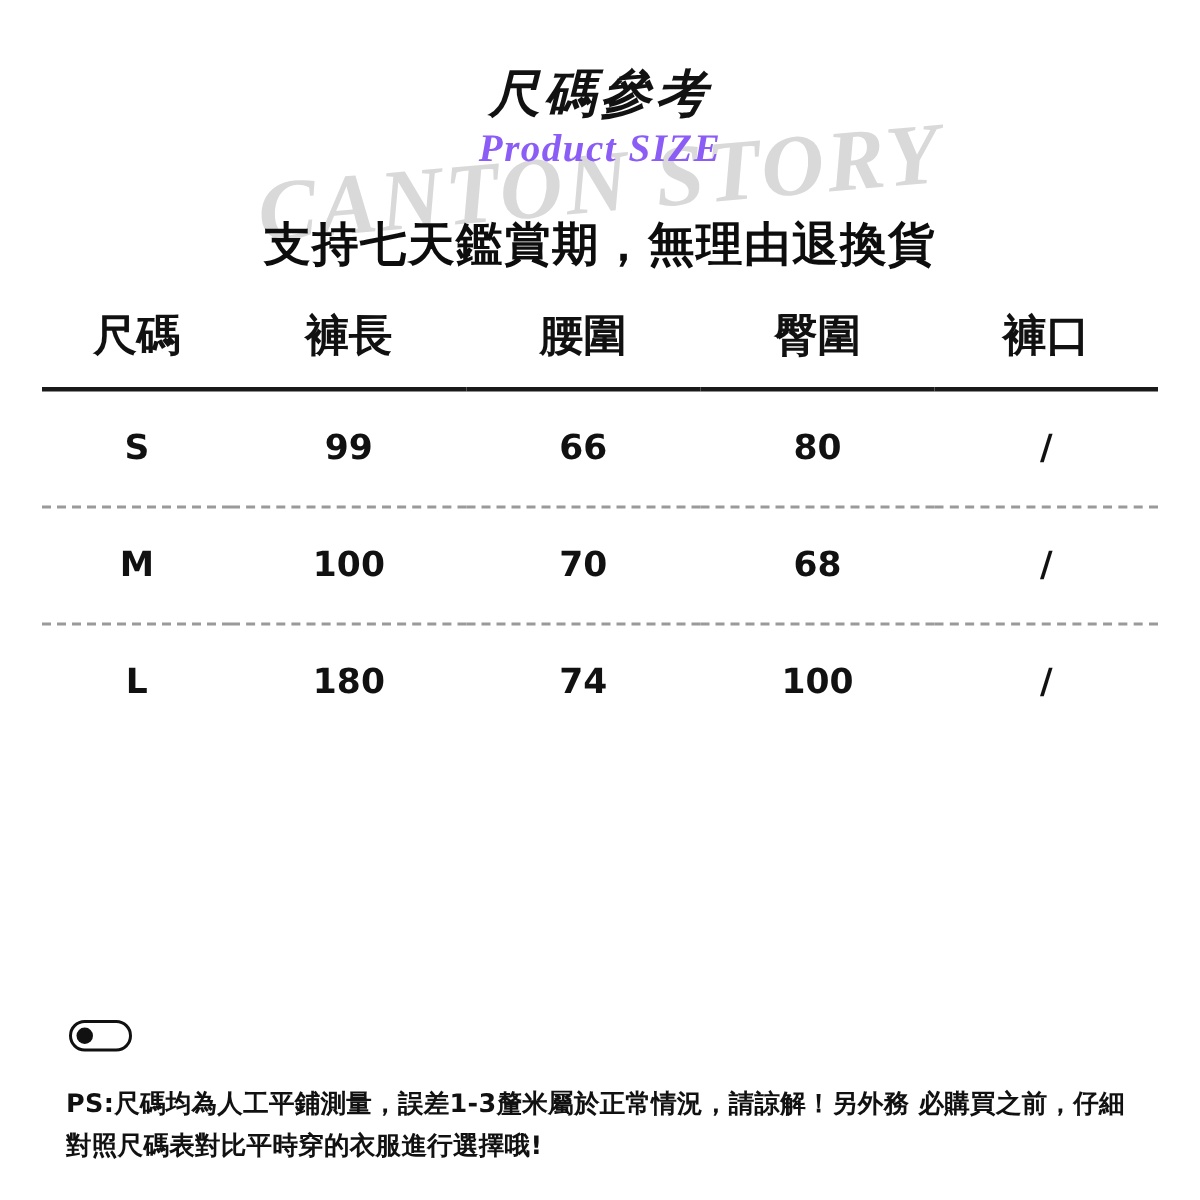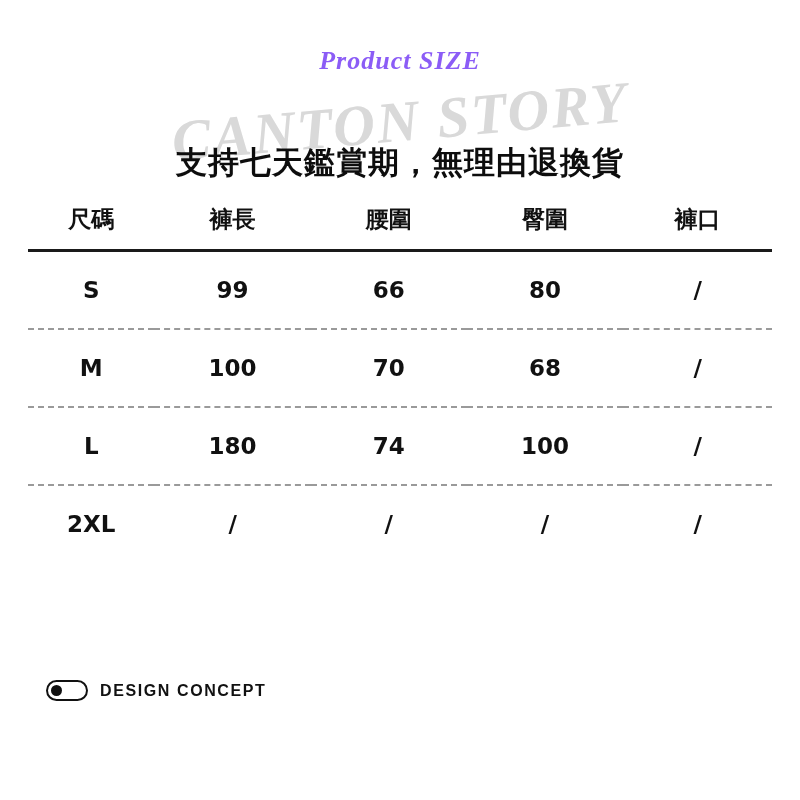--- a/index.html
+++ b/index.html
@@ -85,21 +85,21 @@
     position: absolute;
     left: 28px;
     top: 198px;
     width: 744px;
     border-collapse: collapse;
     table-layout: fixed;
   }
   .size-table th {
     font-family: "DejaVu Sans", sans-serif;
     font-weight: 700;
-    font-size: 23px;
+    font-size: 29px;
     color: #111111;
     padding: 6px 0 14px 0;
     text-align: center;
   }
   .size-table thead tr {
     border-bottom: 3px solid #1a1a1a;
   }
   .size-table td {
     font-family: "DejaVu Sans", sans-serif;
     font-weight: 700;
@@ -172,20 +172,21 @@
   }
 </style>
 </head>
 <body>
 
 <div class="page">
 
   <div class="watermark">CANTON STORY</div>
 
   <div class="title-block">
+    <div class="title-cn">尺碼參考</div>
     <div class="title-en">Product SIZE</div>
   </div>
 
   <div class="subtitle">支持七天鑑賞期，無理由退換貨</div>
 
   <table class="size-table">
     <colgroup>
       <col class="col-size">
       <col class="col-len">
       <col class="col-waist">
@@ -216,29 +217,25 @@
         <td>68</td>
         <td>/</td>
       </tr>
       <tr>
         <td>L</td>
         <td>180</td>
         <td>74</td>
         <td>100</td>
         <td>/</td>
       </tr>
-      <tr>
-        <td>2XL</td>
-        <td>/</td>
-        <td>/</td>
-        <td>/</td>
-        <td>/</td>
-      </tr>
     </tbody>
   </table>
 
   <div class="concept">
     <span class="toggle-pill"></span>
-    <span class="concept-label">DESIGN CONCEPT</span>
   </div>
 
+  <div class="footnote">
+    <span>PS:尺碼均為人工平鋪測量，誤差1-3釐米屬於正常情況，請諒解！另外務</span>
+    <span>必購買之前，仔細對照尺碼表對比平時穿的衣服進行選擇哦!</span>
+  </div>
 
 </div>
 
 </body></html>

